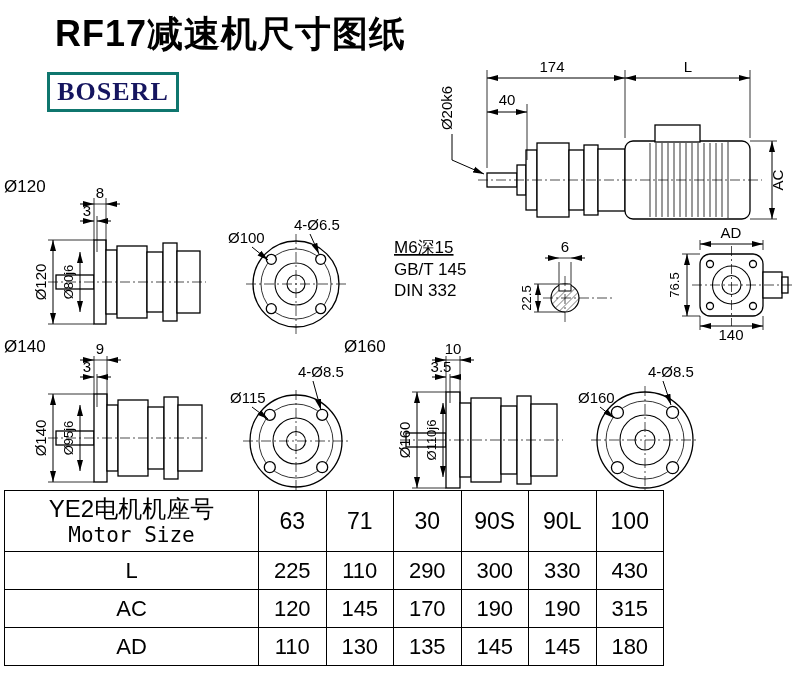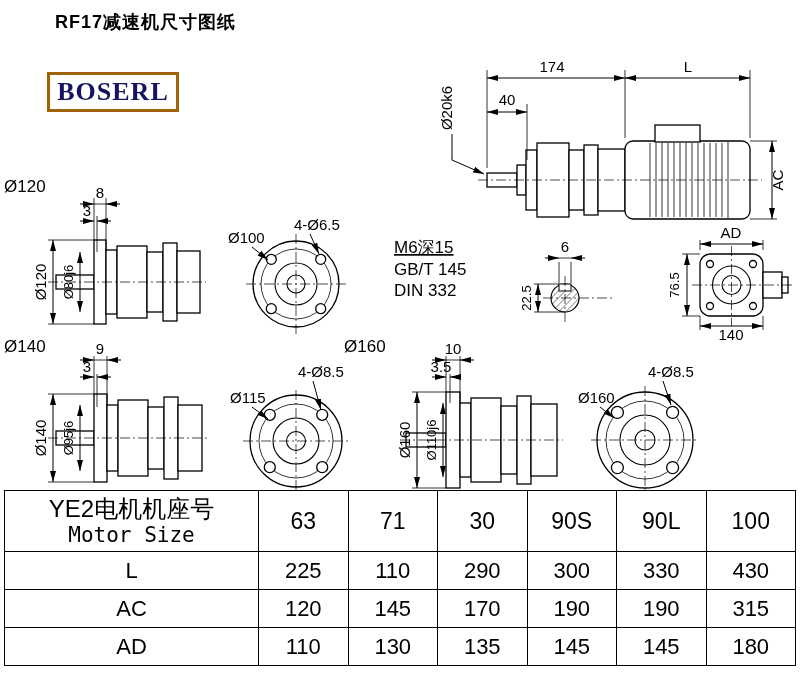--- a/index.html
+++ b/index.html
@@ -1,33 +1,33 @@
 <!DOCTYPE html>
 <html><head>
 <meta charset="utf-8">
 <style>
   html,body{margin:0;padding:0;background:#fff;}
   .page{position:relative;width:800px;height:673px;background:#fff;overflow:hidden;
         font-family:"Liberation Sans","DejaVu Sans",sans-serif;color:#000;}
-  .title{position:absolute;left:55px;top:10px;font-size:18px;font-weight:bold;letter-spacing:1px;}
-  .logo{position:absolute;left:47px;top:72px;width:126px;height:34px;border:3px solid #a16207;
+  .title{position:absolute;left:55px;top:10px;font-size:36px;font-weight:bold;letter-spacing:1px;}
+  .logo{position:absolute;left:47px;top:72px;width:126px;height:34px;border:3px solid #0f766e;
         display:flex;align-items:center;justify-content:center;background:#fff;}
   .logo span{font-family:"Liberation Serif","DejaVu Serif",serif;font-size:26px;font-weight:bold;
              color:#15155f;letter-spacing:1px;}
   svg.draw{position:absolute;left:0;top:0;}
   svg text{font-family:"Liberation Sans","DejaVu Sans",sans-serif;fill:#000;}
   .d{font-size:15px;}
   .sm{font-size:13px;}
   .lbl{font-size:17px;}
   .ol{fill:#fff;stroke:#000;stroke-width:1.3;}
   .mid{fill:none;stroke:#000;stroke-width:1.1;}
   .thin{fill:none;stroke:#000;stroke-width:0.8;}
   .dl{fill:none;stroke:#000;stroke-width:1;}
   .cl{fill:none;stroke:#000;stroke-width:0.7;stroke-dasharray:10 3 2 3;}
-  table.dims{position:absolute;left:4px;top:490px;width:792px;border-collapse:collapse;
+  table.dims{position:absolute;left:4px;top:490px;width:660px;border-collapse:collapse;
              text-align:center;table-layout:fixed;}
   table.dims td{border:1px solid #000;font-weight:normal;padding:0;}
   table.dims .hrow td{height:60px;font-size:23px;}
   table.dims .drow td{height:37px;font-size:22px;}
   .cn{font-size:24px;line-height:1.25;}
   .en{font-family:"DejaVu Sans Mono","Liberation Mono",monospace;font-size:21px;line-height:1.1;}
   .c0{width:253px;}
 </style>
 </head>
 <body>

